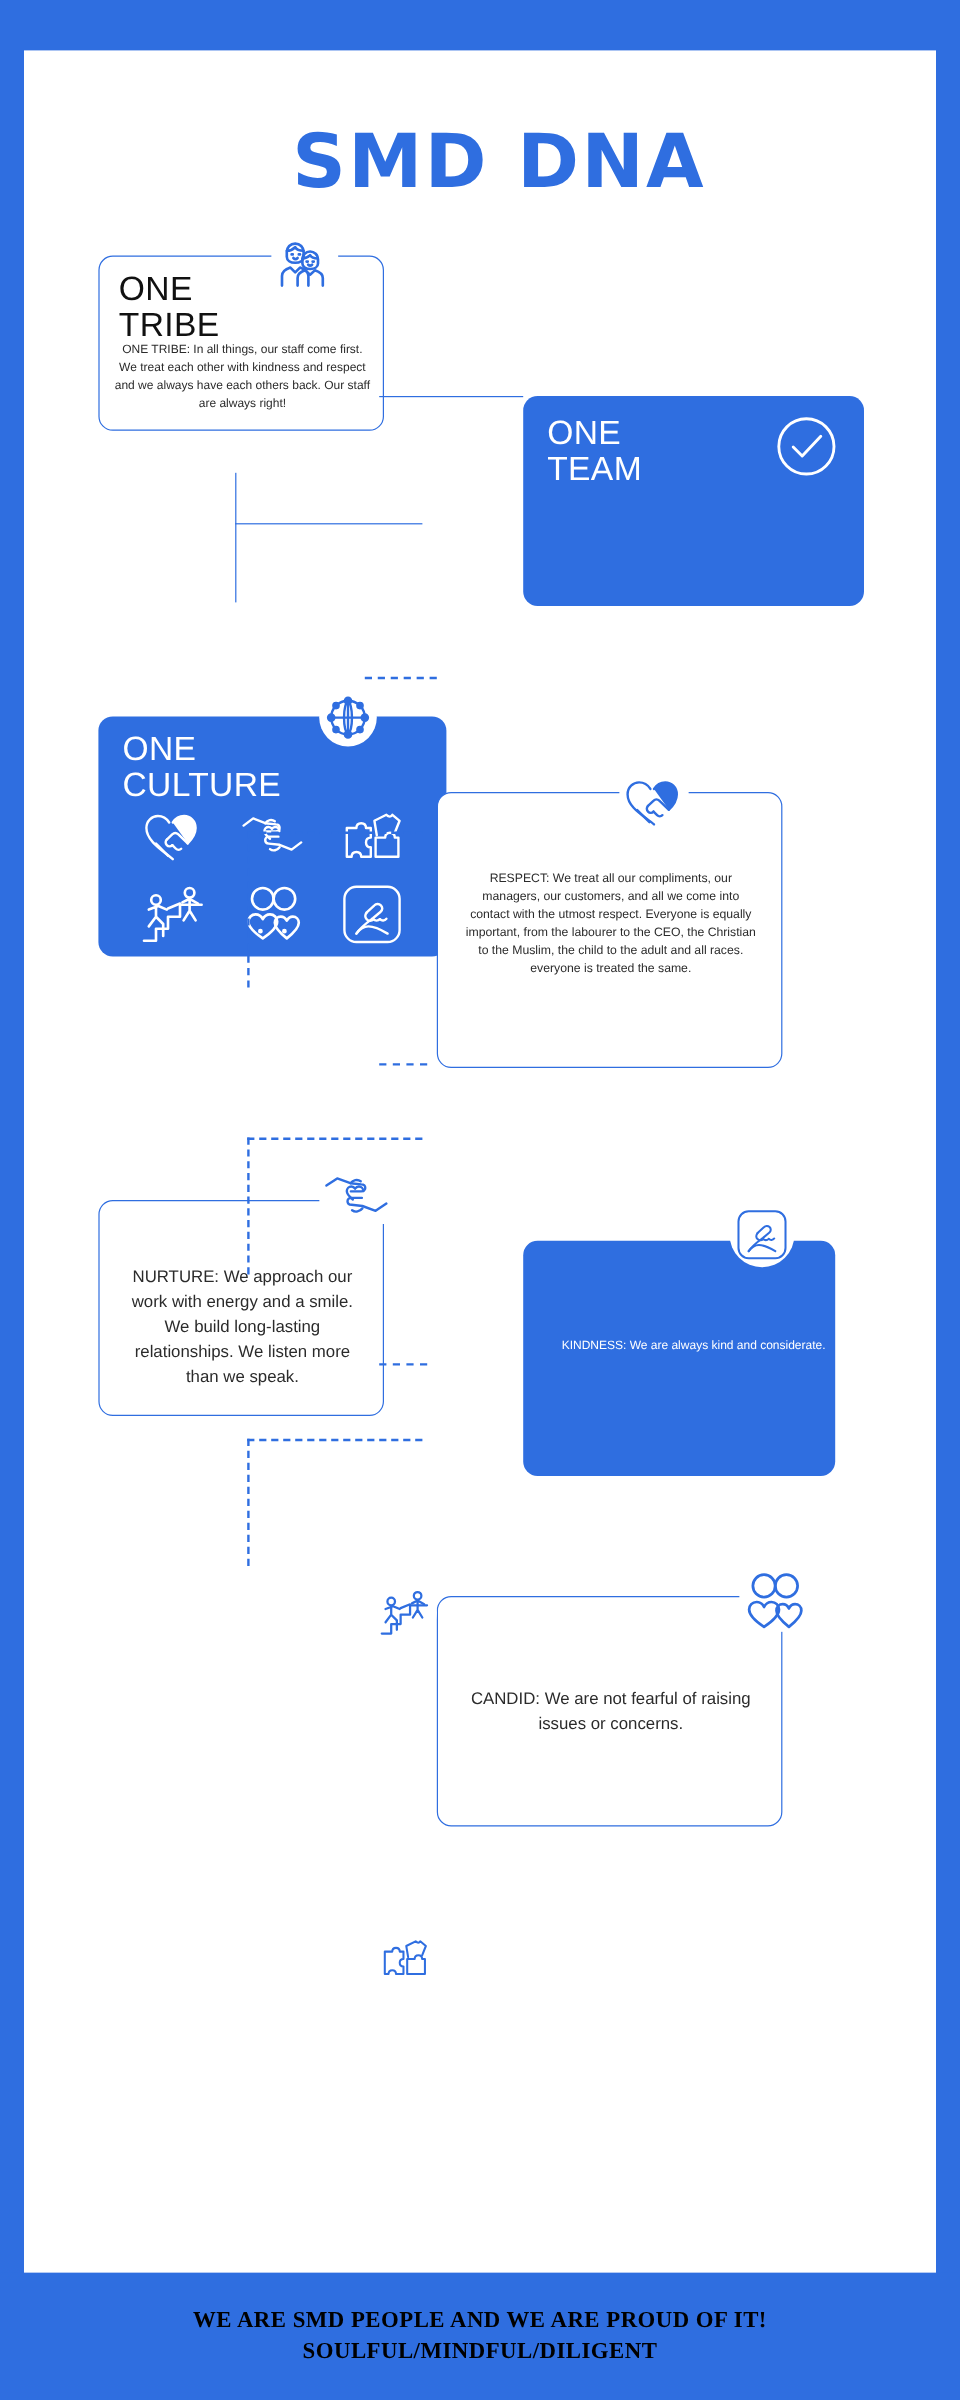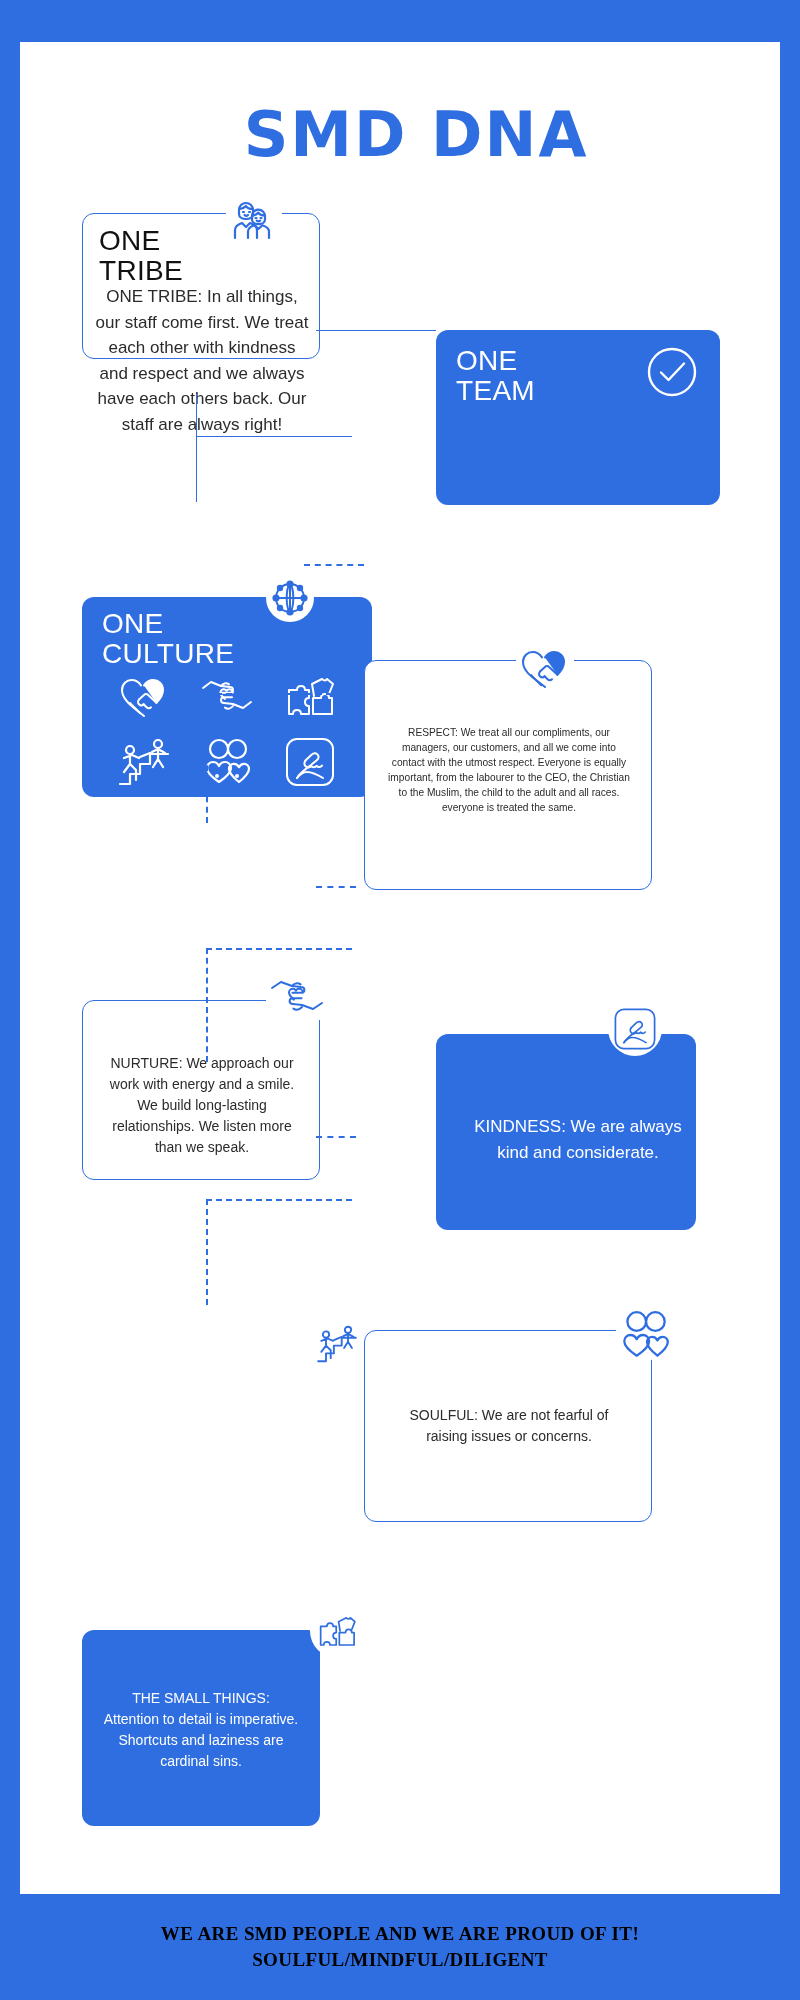--- a/index.html
+++ b/index.html
@@ -72,21 +72,21 @@
     position: absolute;
     font-size: 14px;
     line-height: 1.5;
     text-align: center;
     white-space: pre-line;
   }
   .card.filled .card-body { color: #ffffff; }
   .card.outline .card-body { color: #2b2b2b; }
 
   .card-body.sm { font-size: 10.2px; line-height: 1.48; }
-  .card-body.lg { font-size: 17px; }
+  .card-body.lg { font-size: 10px; }
 
   
   .badge {
     position: absolute;
     width: 52px;
     height: 52px;
     display: flex;
     align-items: center;
     justify-content: center;
     z-index: 6;
@@ -353,34 +353,30 @@
     <svg width="58" height="50" viewBox="0 0 56 48" fill="none" stroke="#2f6ee0" stroke-width="2.2" stroke-linecap="round" stroke-linejoin="round">
       <rect x="0" y="0" width="56" height="48" fill="#ffffff" stroke="none"></rect>
       <circle cx="20" cy="11" r="9"></circle>
       <circle cx="38" cy="11" r="9"></circle>
       <path d="M20 44c-6-4-12-9-12-14 0-3.4 2.6-6 6-6 2.6 0 4.8 1.6 6 4 1.2-2.4 3.4-4 6-4 3.4 0 6 2.6 6 6 0 5-6 10-12 14z"></path>
       <path d="M40 44c-5-4-10-8.4-10-13 0-3 2.2-5.2 5-5.2 2.2 0 4 1.4 5 3.4 1-2 2.8-3.4 5-3.4 2.8 0 5 2.2 5 5.2 0 4.6-5 9-10 13z"></path>
     </svg>
   </div>
 
   <div class="card outline" style="left:344px; top:1288px; width:288px; height:192px;">
-    <div class="card-body" style="left:24px; top:74px; width:240px;">SOULFUL: We are not fearful of raising issues or concerns.</div>
+    <div class="card-body" style="left:24px; top:74px; width:240px;">CANDID: We are not fearful of raising issues or concerns.</div>
   </div>
 
   <div class="badge chip" style="left:290px; top:1562px; width:54px; height:54px;">
     <svg width="42" height="42" viewBox="0 0 54 52" fill="none" stroke="#2f6ee0" stroke-width="2.2" stroke-linecap="round" stroke-linejoin="round">
       <path d="M6 20h8c0-3 2-4 4-4s4 1 4 4h4v8c-3 0-4 2-4 4s1 4 4 4v8h-8c0-3-2-4-4-4s-4 1-4 4H6z"></path>
       <path d="M30 28h8c0-3 2-4 4-4s4 1 4 4h3v16H30z"></path>
       <path d="M31 26l-2-12 10-5c2 2 4 2 5 0l6 5-4 10"></path>
     </svg>
   </div>
 
-  <div class="card filled" style="left:62px; top:1588px; width:238px; height:196px;">
-    <div class="card-body" style="left:14px; top:58px; width:210px;">THE SMALL THINGS:
-Attention to detail is imperative. Shortcuts and laziness are cardinal sins.</div>
-  </div>
 
 </div>
 
 <div id="footer">
   <div>WE ARE SMD PEOPLE AND WE ARE PROUD OF IT!</div>
   <div>SOULFUL/MINDFUL/DILIGENT</div>
 </div>
 
 </body></html>

